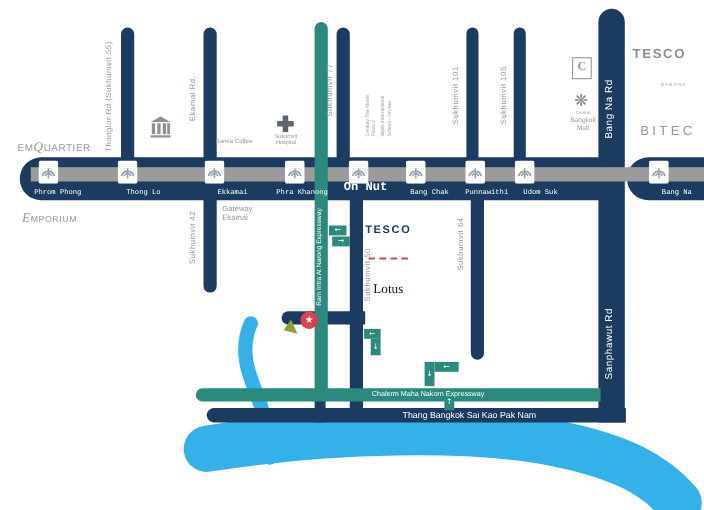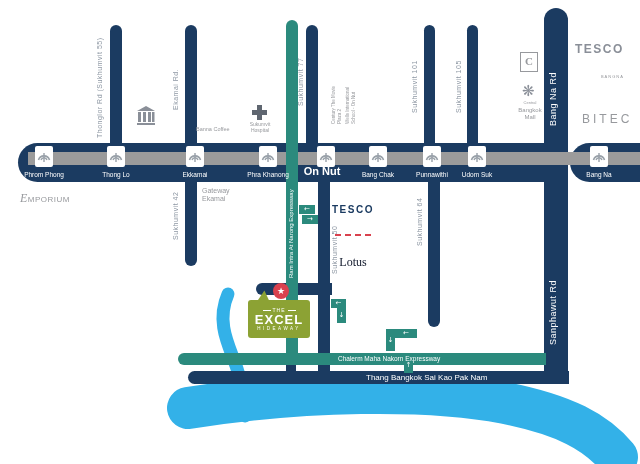--- a/index.html
+++ b/index.html
@@ -12,22 +12,22 @@
   .teal{background:#2b8a7d !important;}
   
   .band-navy{position:absolute;background:#1b3b61;z-index:3;}
   .band-gray{position:absolute;background:#9b9b9b;z-index:3;}
   
   .vtext{position:absolute;writing-mode:vertical-rl;transform:rotate(180deg);
          color:#8d97a3;font-size:7px;letter-spacing:.5px;white-space:pre-line;
          line-height:7px;z-index:5;text-align:left;}
   .vwhite{color:#fff;}
   .station{position:absolute;top:146px;width:18px;height:21px;z-index:5;}
-  .stlabel{position:absolute;top:171px;width:60px;text-align:center;color:#fff;
-           font-size:6.5px;z-index:6;}
+  .stlabel{position:absolute;top:171px;width:60px;text-align:right;color:#fff;
+           font-size:6.5px;z-index:6;font-family:Liberation Mono, monospace;}
   .lm{position:absolute;color:#97999d;z-index:5;white-space:pre-line;}
   .arrowbox{position:absolute;background:#2b8a7d;color:#fff;z-index:4;
             font-family:"DejaVu Sans",sans-serif;font-size:7px;line-height:9px;
             text-align:center;overflow:hidden;}
   .whroadtext{position:absolute;color:#fff;z-index:5;white-space:nowrap;}
   
   #excel-logo{position:absolute;left:248px;top:300px;width:62px;height:38px;
               background:#8ca234;border-radius:3px;z-index:7;color:#fff;
               display:flex;flex-direction:column;align-items:center;justify-content:center;}
   #excel-tail{position:absolute;left:259px;top:291px;width:0;height:0;
@@ -181,20 +181,23 @@
   <div class="vtext" style="left:172px;top:186px;height:54px;">Sukhumvit 42</div>
   <div class="vtext" style="left:331px;top:216px;height:58px;">Sukhumvit 50</div>
   <div class="vtext" style="left:416px;top:188px;height:58px;">Sukhumvit 64</div>
 
   <div class="vtext vwhite" style="left:550px;top:56px;height:70px;font-size:9px;width:14px;">Bang Na Rd</div>
   <div class="vtext vwhite" style="left:550px;top:243px;height:102px;font-size:9px;width:14px;">Sanphawut Rd</div>
   <div class="vtext vwhite" style="left:288px;top:176px;height:102px;font-size:6px;letter-spacing:0;">Ram Intra At Narong Expressway</div>
   <div class="whroadtext" style="left:338px;top:355px;font-size:6.5px;">Chalerm Maha Nakorn Expressway</div>
   <div class="whroadtext" style="left:366px;top:373px;font-size:8px;">Thang Bangkok Sai Kao Pak Nam</div>
 
+  <div class="lm" style="left:16px;top:116px;font-size:9px;letter-spacing:.5px;">
+    <span>EM</span><span class="serifQ">Q</span><span>UARTIER</span>
+  </div>
   <svg class="abs" width="22" height="26" style="left:135px;top:104px;z-index:5;">
     <path d="M2,7 L11,2 L20,7 Z" fill="#8a8f98"></path>
     <rect x="3" y="8" width="3" height="10" fill="#8a8f98"></rect>
     <rect x="8" y="8" width="3" height="10" fill="#8a8f98"></rect>
     <rect x="13" y="8" width="3" height="10" fill="#8a8f98"></rect>
     <rect x="17" y="8" width="2.5" height="10" fill="#8a8f98"></rect>
     <rect x="2" y="19" width="18" height="2" fill="#8a8f98"></rect>
   </svg>
   <div class="lm" style="left:196px;top:126px;font-size:5.5px;">Banna Coffee</div>
   <div class="cross" style="left:252px;top:105px;width:15px;height:15px;"></div>
@@ -220,24 +223,15 @@
   </div>
   <div class="lm" style="left:202px;top:187px;font-size:7px;line-height:8px;">Gateway
 Ekamai</div>
   <div class="lm" style="left:332px;top:186px;text-align:center;">
     <div style="font-size:10px;font-weight:bold;letter-spacing:1.5px;color:#1b3b61;">TESCO</div>
     <div style="width:36px;border-top:2px dashed #d9414e;margin:1px auto;"></div>
     <div style="font-size:12px;color:#0f172a;font-family:'Liberation Serif',serif;">Lotus</div>
   </div>
 
   <div id="excel-tail"></div>
-  <div id="excel-logo">
-    <div class="the-row">
-      <span class="ln"></span>
-        <span>THE</span>
-        <span class="ln"></span>
-    </div>
-    <div class="excel-name">EXCEL</div>
-    <div class="excel-sub">HIDEAWAY</div>
-  </div>
   <div id="excel-star"><span>★</span></div>
 
 </div>
 
 </body></html>

